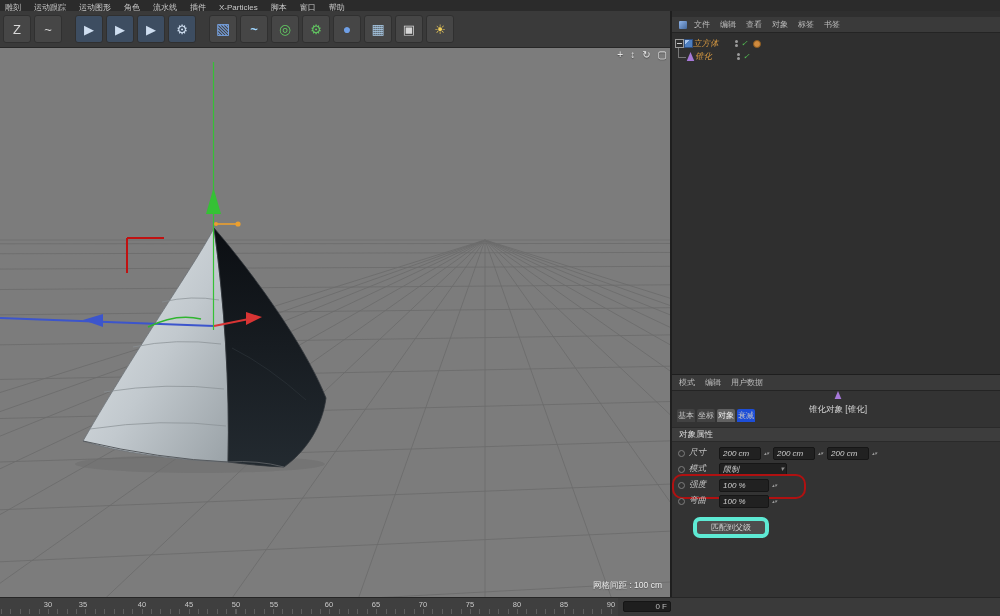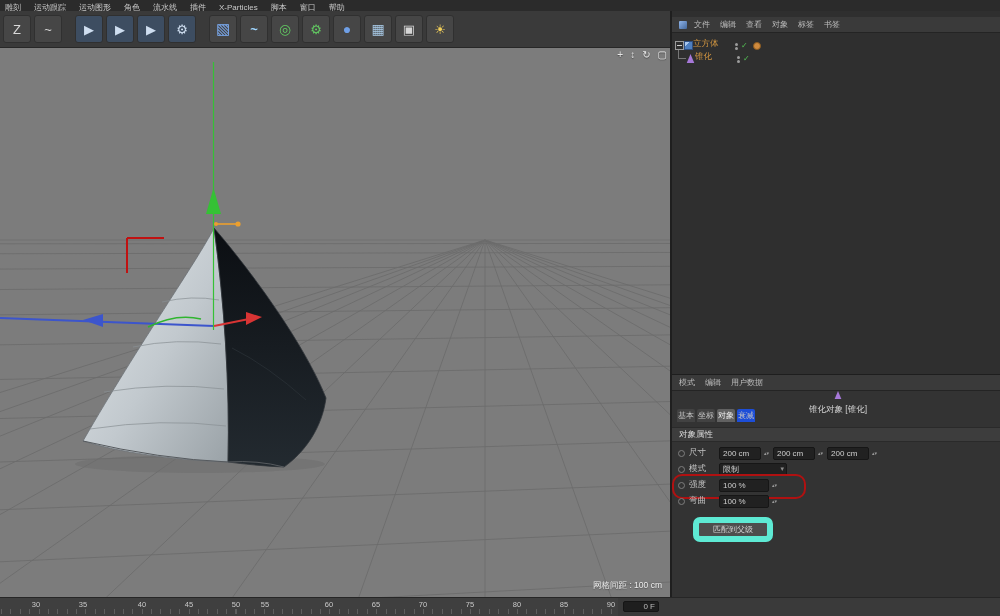--- a/index.html
+++ b/index.html
@@ -34,21 +34,21 @@
   .grid-label{position:absolute;right:8px;bottom:6px;font-size:8.5px;color:#ececec;text-shadow:0 1px 1px #555;}
 
   .splitter-v{position:absolute;top:11px;left:670px;width:2px;height:587px;background:#1f1f1f;cursor:col-resize;}
 
   
   .right{position:absolute;top:11px;left:672px;width:332px;height:587px;background:#2f2f2f;display:flex;flex-direction:column;padding-top:6px;box-sizing:border-box;}
   .om{height:357px;display:flex;flex-direction:column;background:#2f2f2f;}
   .panel-menu{height:15px;background:#3a3a3a;border-bottom:1px solid #242424;display:flex;align-items:center;gap:10px;padding:0 7px;font-size:8px;color:#bdbdbd;flex:none;}
   .panel-menu .micon{width:8px;height:8px;background:linear-gradient(135deg,#8fb4e8,#44689c);border-radius:1px;margin-right:-3px;}
   .om-tree{flex:1;padding:4px 3px;position:relative;font-size:8.5px;}
-  .om-row{display:flex;align-items:flex-end;height:13px;gap:0;cursor:pointer;}
+  .om-row{display:flex;align-items:center;height:13px;gap:0;cursor:pointer;font-style:italic;}
   .expander{width:7px;height:7px;border:1px solid #9a9a9a;background:#2f2f2f;position:relative;flex:none;}
   .expander::after{content:"";position:absolute;left:1px;right:1px;top:2.5px;height:1px;background:#d0d0d0;}
   .elbow{width:7px;height:9px;border-left:1px solid #777;border-bottom:1px solid #777;margin:-4px 0 4px 3px;flex:none;}
   .obj-icon{width:9px;height:9px;display:inline-block;flex:none;}
   .cube-i{background:linear-gradient(135deg,#a8c6ee 0 35%,#4e7fc0 35% 100%);border:1px solid #2f4f80;box-sizing:border-box;}
   .taper-i{background:#a678d8;clip-path:polygon(50% 0,92% 100%,8% 100%);}
   .obj-label{color:#cf9440;min-width:34px;}
   .vdots{display:flex;flex-direction:column;gap:1px;margin-left:8px;}
   .vdots i{width:3px;height:3px;border-radius:50%;background:#9c9c9c;}
   .check{color:#54c154;font-size:8px;margin-left:3px;}
@@ -57,39 +57,39 @@
   
   .am{flex:1;border-top:1px solid #1e1e1e;background:#333;display:flex;flex-direction:column;}
   .am-title{height:17px;display:flex;align-items:center;gap:5px;padding:0 7px;font-size:8.5px;color:#d2d2d2;flex-direction:column;}
   .am-title .taper-i{width:8px;height:8px;}
   .am-tabs{display:flex;gap:2px;padding:0 5px;height:14px;align-items:flex-end;}
   .am-tab{padding:1px 1px 1px;font-size:8px;color:#c2c2c2;background:#424242;border-radius:2px 2px 0 0;cursor:pointer;}
   .am-tab.active{background:#616161;color:#f0f0f0;}
   .am-tab.semi{background:#1d4ed8;}
   .am-section{height:13px;background:#3d3d3d;margin-top:5px;display:flex;align-items:center;padding:0 7px;font-size:8.5px;color:#d8d8d8;border-top:1px solid #2a2a2a;border-bottom:1px solid #2a2a2a;}
   .am-rows{padding:4px 6px;display:flex;flex-direction:column;gap:2px;font-size:8.5px;color:#c2c2c2;}
-  .arow{display:flex;align-items:center;height:14px;gap:4px;position:relative;}
+  .arow{display:flex;align-items:center;height:14px;gap:4px;position:relative;font-style:italic;}
   .pdot{width:5px;height:5px;border:1px solid #7d7d7d;border-radius:50%;flex:none;}
   .alabel{width:26px;flex:none;}
   .field{background:#212121;border:1px solid #161616;height:11px;display:flex;align-items:center;padding:0 3px;color:#cfcfcf;border-radius:2px;font-size:8px;cursor:text;}
   .size-field{width:34px;}
   .val-field{width:42px;}
   .dropdown{width:60px;position:relative;cursor:pointer;}
   .dropdown::after{content:"▾";position:absolute;right:2px;color:#8d8d8d;font-size:7px;}
   .stepper{display:flex;flex-direction:column;justify-content:center;font-size:5px;line-height:4px;color:#9a9a9a;cursor:pointer;margin-left:-1px;}
   .checkbox{width:10px;height:10px;background:#242424;border:1px solid #5a5a5a;border-radius:1px;cursor:pointer;}
   .red-annot{position:absolute;left:-6px;top:-4px;width:130px;height:21px;border:2px solid #b01111;border-radius:10px;pointer-events:none;}
-  .match-btn{margin:7px 0 0 15px;width:68px;height:13px;background:#4d4d4d;border:6px solid #5eead4;border-radius:7px;color:#d0d0d0;font-size:8px;display:flex;align-items:center;justify-content:center;cursor:pointer;}
+  .match-btn{margin:7px 0 0 15px;width:68px;height:13px;background:#4d4d4d;border:4px solid #5eead4;border-radius:7px;color:#d0d0d0;font-size:8px;display:flex;align-items:center;justify-content:center;cursor:pointer;}
 
   
   .bottombar{position:absolute;left:0;right:0;bottom:0;height:18px;background:#3a3a3a;border-top:1px solid #262626;}
   .ruler{position:absolute;left:0;top:0;width:618px;height:18px;background:#3f3f3f;cursor:ew-resize;}
   .ruler::after{content:"";position:absolute;left:1px;right:0;bottom:2px;height:5px;background:repeating-linear-gradient(90deg,#5e5e5e 0 1px,transparent 1px 9.38px);}
   .ruler span{position:absolute;top:2px;transform:translateX(-50%);font-size:7.5px;color:#c9c9c9;}
-  .frame-field{position:absolute;left:623px;top:3px;width:36px;height:11px;background:#1e1e1e;border:1px solid #151515;color:#bdbdbd;font-size:8px;display:flex;align-items:center;justify-content:flex-end;padding:0 3px;box-sizing:border-box;border-radius:2px;cursor:text;}
+  .frame-field{position:absolute;left:623px;top:3px;width:48px;height:11px;background:#1e1e1e;border:1px solid #151515;color:#bdbdbd;font-size:8px;display:flex;align-items:center;justify-content:flex-end;padding:0 3px;box-sizing:border-box;border-radius:2px;cursor:text;}
 </style>
 </head>
 <body>
 
 <div class="app">
 
   <div class="menubar">
     <span>雕刻</span>
     <span>运动跟踪</span>
     <span>运动图形</span>
@@ -330,26 +330,26 @@
         </div>
 
 
         <div class="match-btn">匹配到父级</div>
       </div>
     </div>
   </div>
 
   <div class="bottombar">
     <div class="ruler">
-      <span style="left:36px">30</span>
+      <span style="left:48px">30</span>
       <span style="left:83px">35</span>
       <span style="left:142px">40</span>
       <span style="left:189px">45</span>
       <span style="left:236px">50</span>
-      <span style="left:265px">55</span>
+      <span style="left:274px">55</span>
       <span style="left:329px">60</span>
       <span style="left:376px">65</span>
       <span style="left:423px">70</span>
       <span style="left:470px">75</span>
       <span style="left:517px">80</span>
       <span style="left:564px">85</span>
       <span style="left:611px">90</span>
     </div>
     <div class="frame-field">0 F</div>
   </div>

